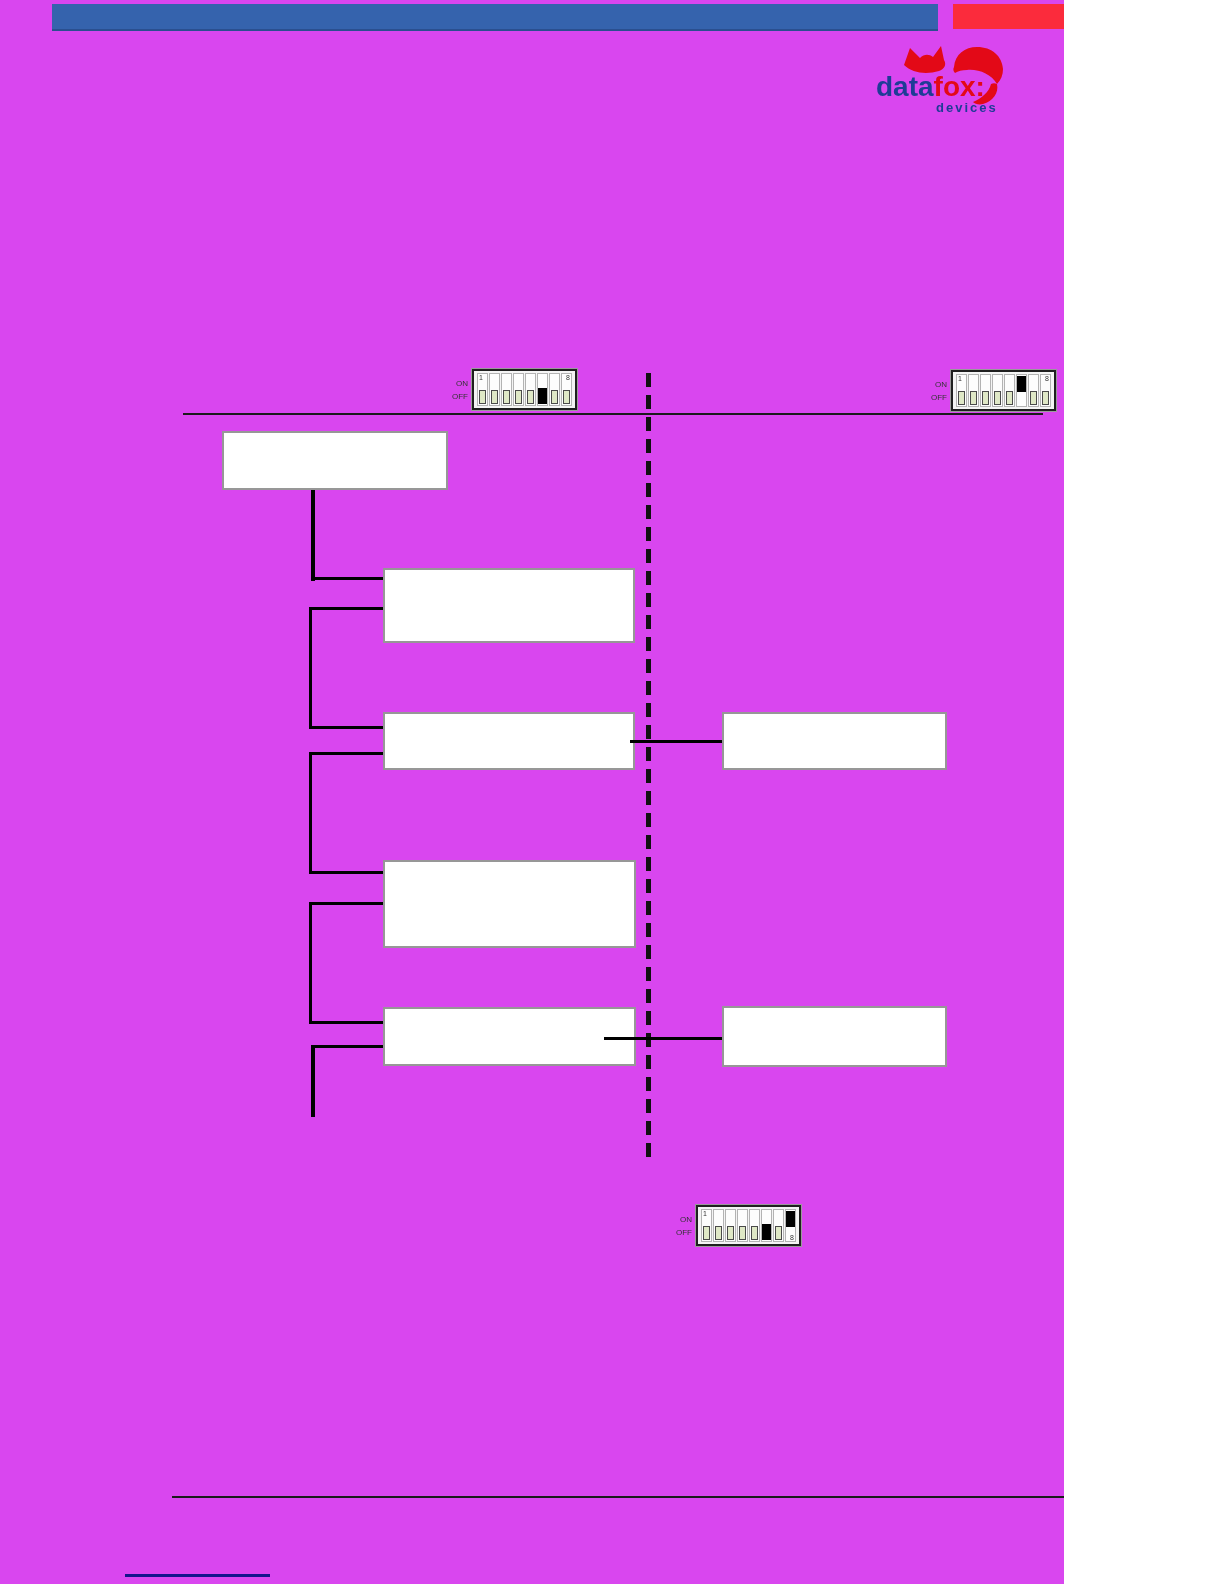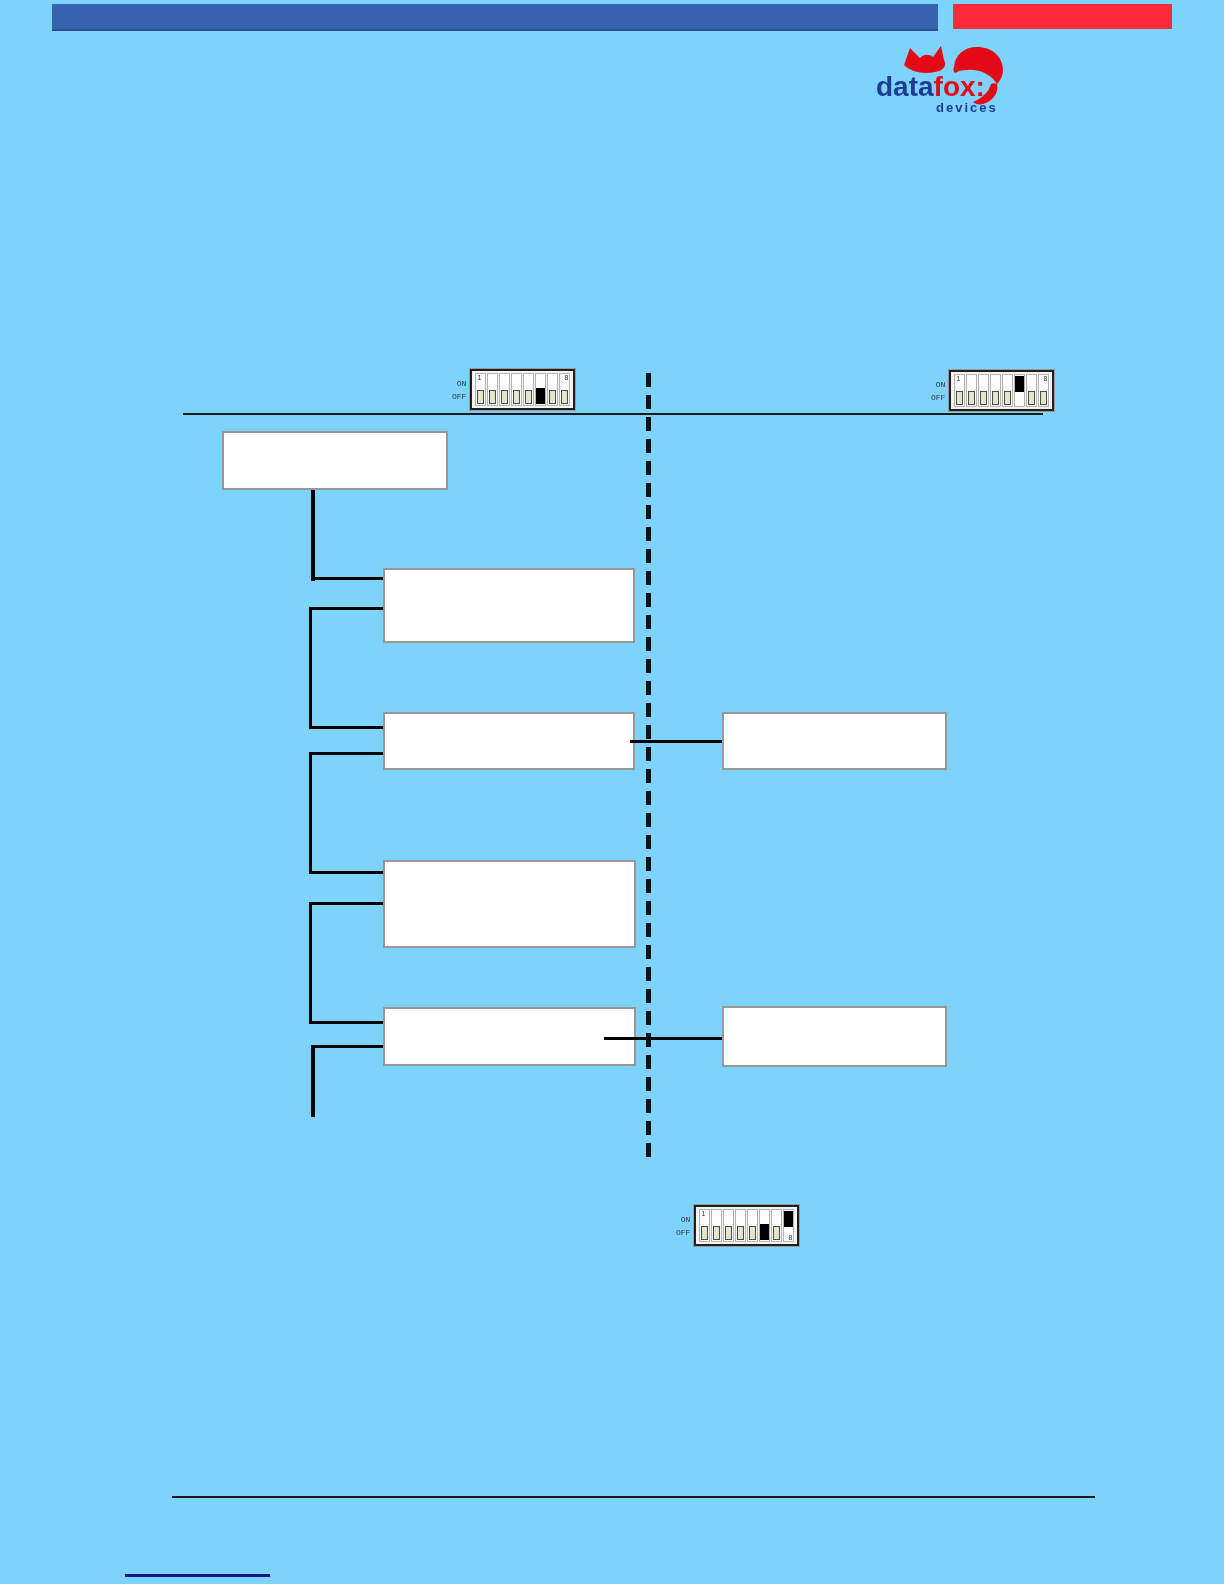--- a/index.html
+++ b/index.html
@@ -1,17 +1,17 @@
 <!DOCTYPE html>
 <html><head>
 <meta charset="utf-8">
 <style>
   html,body{margin:0;padding:0;background:#fff;}
   .page{
-    position:relative;width:1224px;height:1584px;background:#7dd3fc;overflow:hidden;
+    position:relative;width:1064px;height:1584px;background:#d946ef;overflow:hidden;
     font-family:"Liberation Sans",sans-serif;
   }
   
   .bar{position:absolute;top:4px;height:25px;}
   .bar-blue{left:52px;width:886px;background:#3563ad;border-bottom:2px solid #2a4f8f;}
   .bar-red{left:953px;width:219px;background:#fb2b3c;}
   
   .logo{position:absolute;left:860px;top:42px;width:156px;height:80px;}
   
   .rule{position:absolute;background:#1a1a1a;}
@@ -28,21 +28,21 @@
   .b2{left:383px;top:568px;width:252px;height:75px;}
   .b3{left:383px;top:712px;width:252px;height:58px;}
   .b4{left:383px;top:860px;width:253px;height:88px;}
   .b5{left:383px;top:1007px;width:253px;height:59px;}
   .r1{left:722px;top:712px;width:225px;height:58px;}
   .r2{left:722px;top:1006px;width:225px;height:61px;}
   .conn{position:absolute;background:#000;}
   
   .dip{position:absolute;display:flex;align-items:center;gap:4px;}
   .dip-labels{display:flex;flex-direction:column;justify-content:center;text-align:right;
-    font-size:8px;line-height:13px;color:#333;font-family:Liberation Mono, monospace;}
+    font-size:8px;line-height:13px;color:#333;}
   .dip-body{display:flex;gap:1px;padding:2px 3px;background:#f4f4f4;
     border:2px solid #1f1f1f;box-shadow:0 0 0 1px #9a9a9a;}
   .dip-slot{width:9px;height:31px;background:#fdfdfd;border:1px solid #b3b3b3;position:relative;}
   .dip-knob{position:absolute;left:1px;width:5px;height:12px;border:1px solid #4a4a4a;background:#dfe8c6;}
   .dip-knob.pale-bottom{bottom:1px;}
   .dip-knob.black-bottom{bottom:1px;left:0;width:7px;height:14px;background:#000;border-color:#000;}
   .dip-knob.black-top{top:1px;left:0;width:7px;height:14px;background:#000;border-color:#000;}
   .dip-num{position:absolute;font-size:7px;color:#333;}
   .dip-num.first{top:0;left:1px;}
   .dip-num.last-top{top:0;right:1px;}

